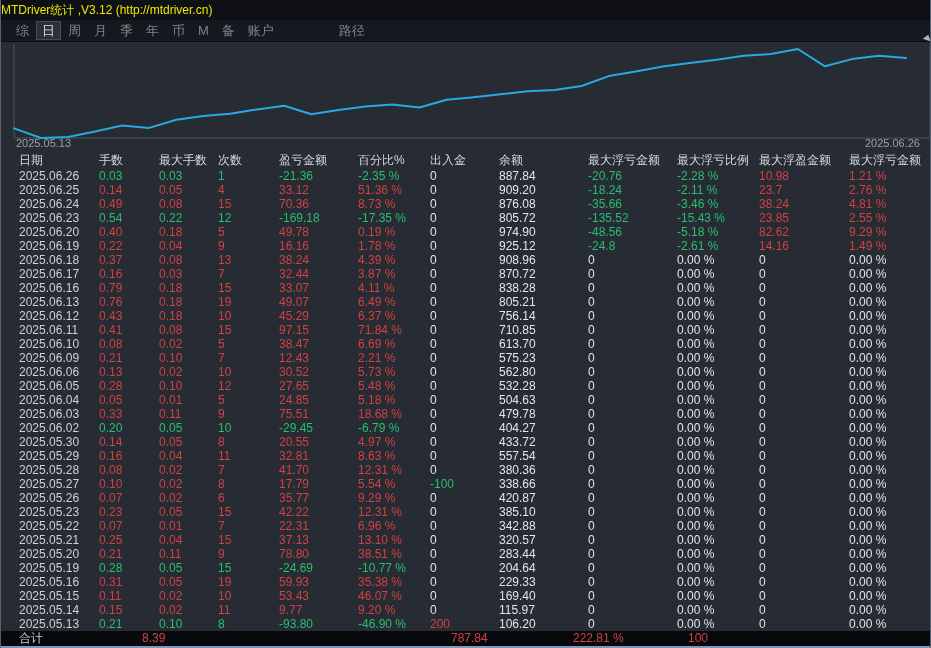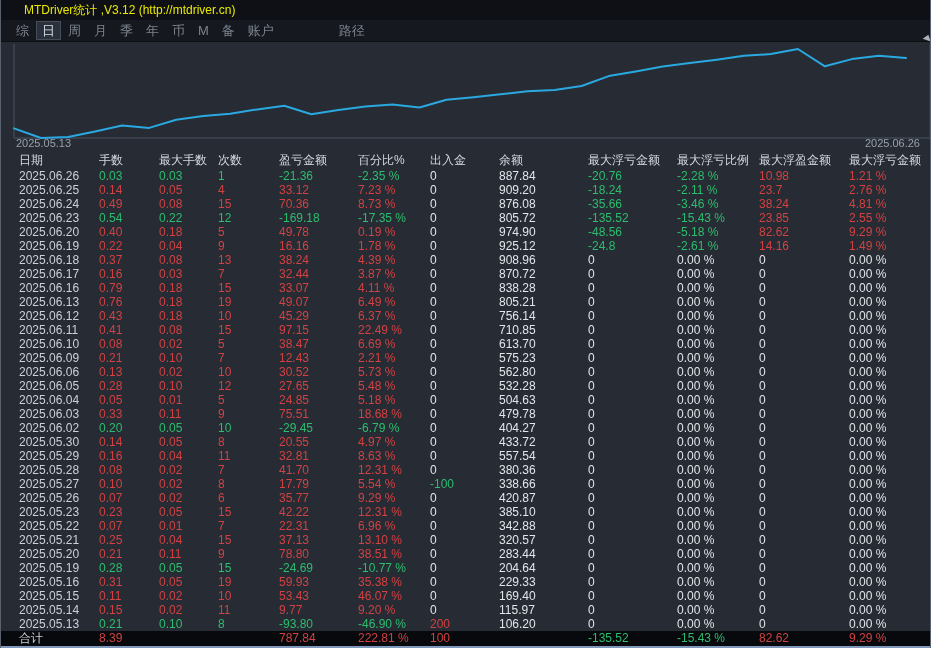--- a/index.html
+++ b/index.html
@@ -7,21 +7,21 @@
     position:relative;width:931px;height:648px;overflow:hidden;
     background:#262b34;
     font-family:"Liberation Sans","DejaVu Sans",sans-serif;
     box-sizing:border-box;
     border-left:1px solid #59616d;border-right:1px solid #59616d;
   }
   
   .titlebar{
     position:absolute;left:0;top:0;width:100%;height:20px;
     background:#0e1015;color:#e9e900;
-    font-size:12px;line-height:20px;padding-left:23px;box-sizing:border-box;
+    font-size:12px;line-height:20px;padding-left:0;box-sizing:border-box;
     white-space:nowrap;
   }
   
   .menubar{
     position:absolute;left:0;top:20px;width:100%;height:22px;
     background:#15181e;border-bottom:1px solid #0b0d11;box-sizing:border-box;
     display:flex;align-items:center;padding-left:9px;
     font-size:13px;color:#7c838e;
   }
   .mitem{
@@ -45,21 +45,21 @@
   }
   
   .table{position:absolute;left:0;top:152px;width:931px;}
   .trow{
     display:grid;
     grid-template-columns:80px 60px 59px 61px 79px 72px 69px 89px 89px 82px 90px 1fr;
     height:14px;line-height:14px;padding-left:18px;font-size:12px;
     white-space:nowrap;overflow:hidden;
   }
   .trow.head{height:17px;line-height:17px;color:#d4d8de;}
-  .trow.total{height:15px;line-height:15px;background:#07090d;}
+  .trow.total{height:15px;line-height:15px;background:#07090d;gap:43px;}
   .r{color:#d24242;}
   .g{color:#2dbd6e;}
   .w{color:#e2e5e9;}
   .c-date{color:#ccd1d8;}
   
   .bottom-border{position:absolute;left:0;bottom:0;width:100%;height:2px;background:#7e97ba;}
 </style>
 </head>
 <body>
 
@@ -124,21 +124,21 @@
           <span class="g">-2.28 %</span>
           <span class="r">10.98</span>
           <span class="r">1.21 %</span>
         </div>
         <div class="trow">
           <span class="c-date">2025.06.25</span>
           <span class="r">0.14</span>
           <span class="r">0.05</span>
           <span class="r">4</span>
           <span class="r">33.12</span>
-          <span class="r">7.23 %</span>
+          <span class="r">51.36 %</span>
           <span class="w">0</span>
           <span class="w">909.20</span>
           <span class="g">-18.24</span>
           <span class="g">-2.11 %</span>
           <span class="r">23.7</span>
           <span class="r">2.76 %</span>
         </div>
         <div class="trow">
           <span class="c-date">2025.06.24</span>
           <span class="r">0.49</span>
@@ -264,21 +264,21 @@
           <span class="w">0.00 %</span>
           <span class="w">0</span>
           <span class="w">0.00 %</span>
         </div>
         <div class="trow">
           <span class="c-date">2025.06.11</span>
           <span class="r">0.41</span>
           <span class="r">0.08</span>
           <span class="r">15</span>
           <span class="r">97.15</span>
-          <span class="r">22.49 %</span>
+          <span class="r">71.84 %</span>
           <span class="w">0</span>
           <span class="w">710.85</span>
           <span class="w">0</span>
           <span class="w">0.00 %</span>
           <span class="w">0</span>
           <span class="w">0.00 %</span>
         </div>
         <div class="trow">
           <span class="c-date">2025.06.10</span>
           <span class="r">0.08</span>

